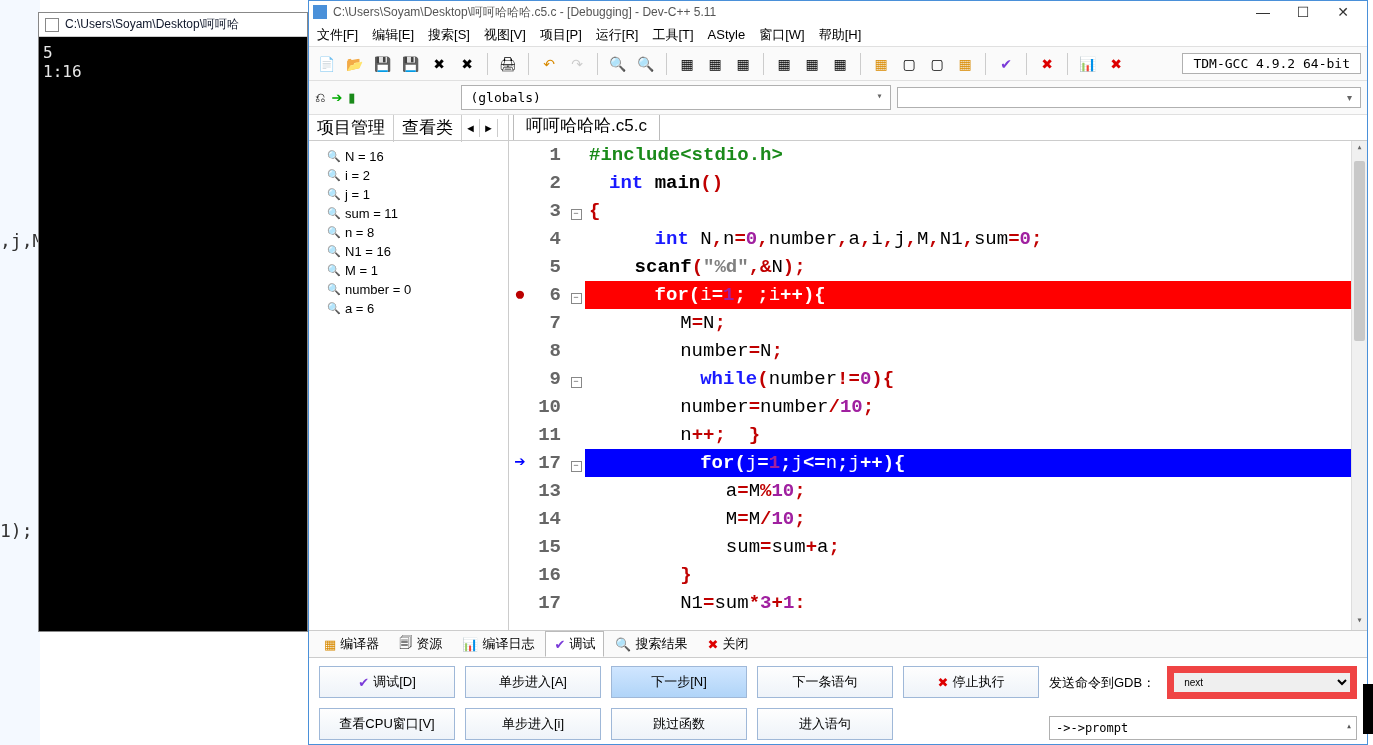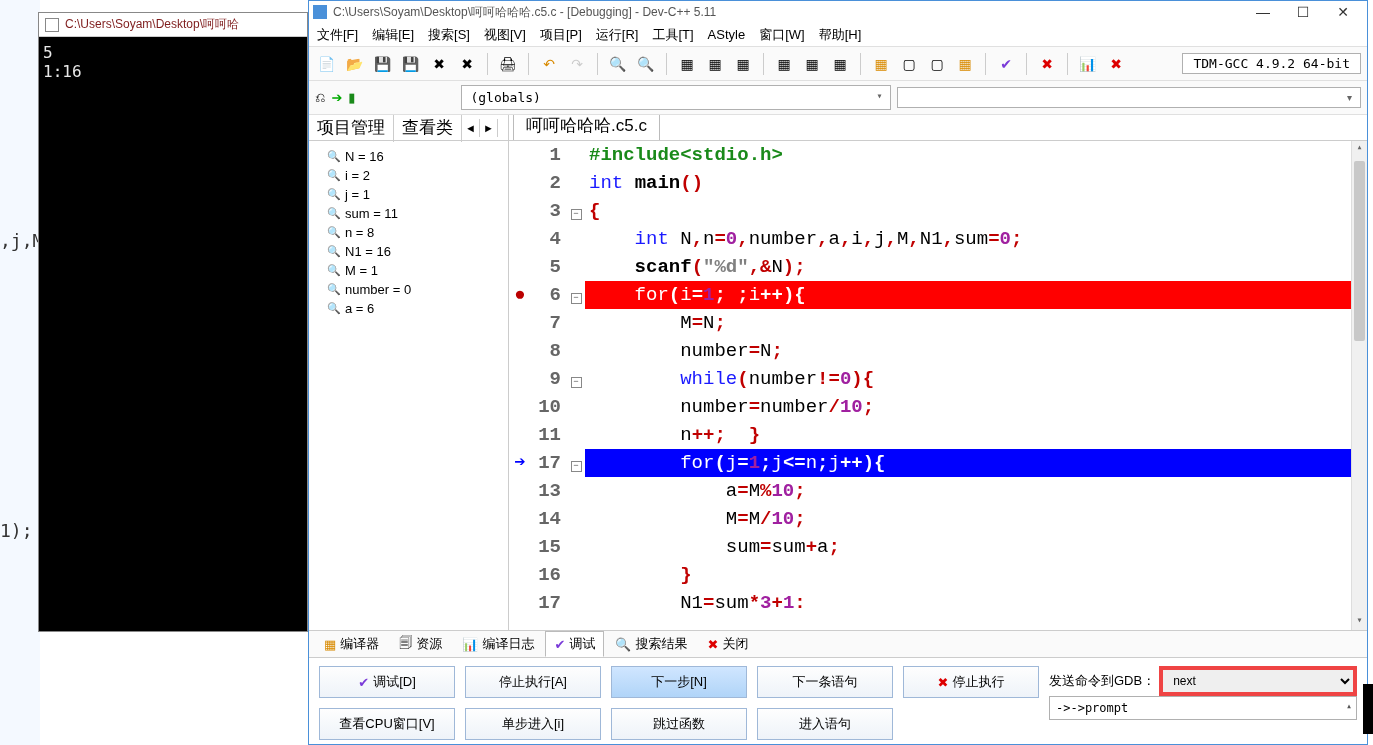--- a/index.html
+++ b/index.html
@@ -5,21 +5,21 @@
 * { margin: 0; padding: 0; box-sizing: border-box; }
 body { font-family: "Microsoft YaHei", Arial, sans-serif; font-size: 13px; background: #fff; overflow: hidden; width: 1373px; height: 745px; position: relative; }
 
 
 .desktop-bg { position: absolute; left: 0; top: 0; width: 40px; height: 745px; background: #f4f9ff; z-index: 0; }
 .bg-text { position: absolute; left: 0; top: 230px; color: #333; font-family: Consolas, monospace; font-size: 18px; }
 .bg-text2 { position: absolute; left: 0; top: 520px; color: #333; font-family: Consolas, monospace; font-size: 18px; }
 
 
 .console-window { position: absolute; left: 38px; top: 12px; width: 270px; height: 620px; background: #000; border: 1px solid #888; z-index: 1; }
-.console-titlebar { height: 24px; background: #fff; border-bottom: 1px solid #ccc; display: flex; align-items: center; padding: 0 6px; color: #7f1d1d; font-size: 12px; }
+.console-titlebar { height: 24px; background: #fff; border-bottom: 1px solid #ccc; display: flex; align-items: center; padding: 0 6px; color: #0f172a; font-size: 12px; }
 .console-titlebar .ticon { width: 14px; height: 14px; border: 1px solid #888; margin-right: 6px; }
 .console-body { padding: 6px 4px; color: #e8e8e8; font-family: Consolas, monospace; font-size: 16px; }
 
 
 .devcpp { position: absolute; left: 308px; top: 0; width: 1060px; height: 745px; background: #fff; border: 1px solid #4a90d9; display: flex; flex-direction: column; z-index: 2; }
 
 
 .titlebar { height: 22px; background: #fff; display: flex; align-items: center; padding: 0 4px; color: #555; font-size: 12px; }
 .titlebar .spacer { flex: 1; }
 .titlebar .winbtn { width: 40px; height: 20px; display: flex; align-items: center; justify-content: center; font-size: 14px; color: #333; }
@@ -63,21 +63,21 @@
 .crow .ln { width: 36px; text-align: right; color: #666; padding-right: 6px; font-weight: bold;}
 .crow .fold { width: 18px; text-align: center; color: #888; }
 .crow .code { flex: 1; white-space: pre; padding-left: 4px; }
 .crow.hl-red .code { background: #ff0000; color: #fff; }
 .crow.hl-red .kw, .crow.hl-red .op, .crow.hl-red .id { color: #fff !important; }
 .crow.hl-blue .code { background: #0000ff; color: #fff; }
 .crow.hl-blue .kw, .crow.hl-blue .op, .crow.hl-blue .id { color: #fff !important; }
 
 
 .pp { color: #1a8a1a; font-weight: bold; } 
-.kw { color: #1a1aff; font-weight: normal; } 
+.kw { color: #1a1aff; font-weight: bold; margin-left: 20px; } 
 .id { color: #000; }
 .op { color: #c00000; font-weight: bold; }
 .num { color: #a020a0; font-weight: bold; }
 .str { color: #808080; font-weight: bold; }
 .fn { color: #000; font-weight: bold; }
 
 .scrollbar-v { position: absolute; right: 0; top: 0; bottom: 0; width: 16px; background: #f0f0f0; border-left: 1px solid #ddd; }
 .scrollbar-v .thumb { position: absolute; left: 2px; right: 2px; top: 20px; height: 180px; background: #c8c8c8; border-radius: 2px; }
 .scrollbar-v .arr { position:absolute; left:0; right:0; height:16px; text-align:center; font-size:10px; color:#666;}
 .scrollbar-v .arr.up{top:0;} .scrollbar-v .arr.dn{bottom:0;}
@@ -86,22 +86,22 @@
 .bottom-tabs { height: 28px; display: flex; align-items: center; border-top: 1px solid #ccc; border-bottom: 1px solid #ccc; padding: 0 6px; gap: 2px; background: #fafafa; }
 .bottom-tabs .btab { padding: 3px 8px; font-size: 13px; display: flex; align-items: center; gap: 4px; border: 1px solid transparent; }
 .bottom-tabs .btab.active { background: #fff; border: 1px solid #bbb; border-bottom-color: #fff; }
 
 
 .debug-area { padding: 8px 10px 4px; display: flex; gap: 10px; }
 .debug-buttons { display: grid; grid-template-columns: repeat(5, 136px); gap: 10px 10px; }
 .dbtn { border: 1px solid #9fb8d8; background: linear-gradient(#fefefe, #eef3f9); padding: 6px 4px; font-size: 13px; text-align: center; display: flex; align-items: center; justify-content: center; gap: 4px; }
 .dbtn.active { background: linear-gradient(#d0e6ff, #b0d4f8); }
 .gdb-area { flex: 1; }
-.gdb-row1 { display: flex; align-items: center; gap: 4px; margin-bottom: 0; }
-.gdb-row1 select, .gdb-row1 input { border: 4px solid #ef4444; padding: 3px 6px; font-size: 12px; flex: 1; }
+.gdb-row1 { display: flex; align-items: center; gap: 12px; margin-bottom: 17px; }
+.gdb-row1 select, .gdb-row1 input { border: 7px solid #ef4444; padding: 3px 6px; font-size: 10px; flex: 1; }
 .gdb-out { border: 1px solid #b0b0b0; padding: 4px 6px; font-family: Consolas, monospace; font-size: 12px; height: 24px; position: relative; }
 .gdb-out .arr2 { position:absolute; right:4px; top:3px; font-size:10px; color:#555;}
 .foldbox { display:inline-block; width:11px; height:11px; border:1px solid #888; background:#fff; font-size:9px; line-height:9px; text-align:center; color:#555; }
 
 
 .blackstrip { position:absolute; right:0; top:684px; width:10px; height:50px; background:#000; z-index:3;}
 </style>
 </head>
 <body>
 
@@ -393,21 +393,21 @@
       </div>
   </div>
 
   <div class="debug-area">
     <div class="debug-buttons">
       <div class="dbtn">
           <span style="color:#7a3bd8;">✔</span>
           <span>调试[D]</span>
         </div>
       <div class="dbtn">
-          <span>停止执行[A]</span>
+          <span>单步进入[A]</span>
         </div>
       <div class="dbtn active">
           <span>下一步[N]</span>
         </div>
       <div class="dbtn">
           <span>下一条语句</span>
         </div>
       <div class="dbtn">
           <span style="color:#d00;">✖</span>
           <span>停止执行</span>

